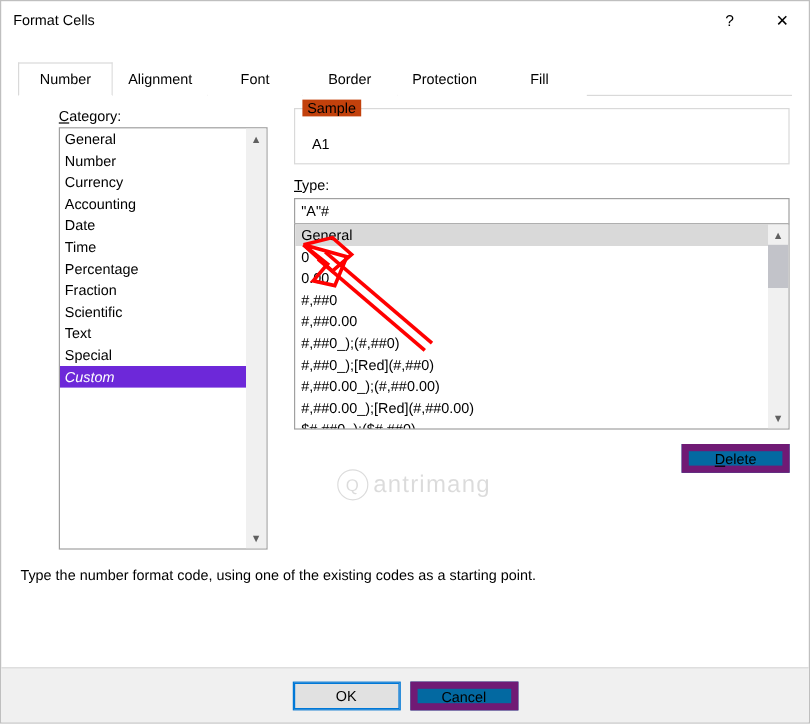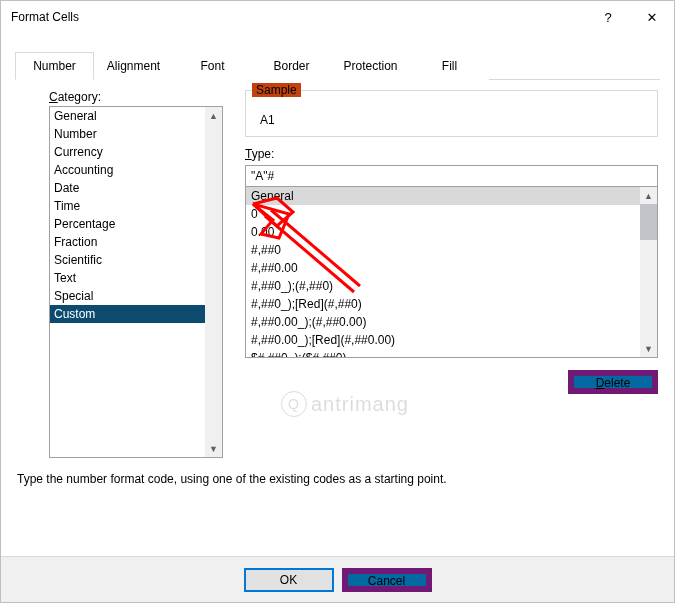--- a/index.html
+++ b/index.html
@@ -69,22 +69,23 @@
     position: absolute;
     inset: 0 17px 0 0;
     overflow: hidden;
   }
   .listbox .item {
     padding: 1.5px 4px;
     line-height: 15px;
     white-space: nowrap;
   }
   .listbox .item.selected {
-    background: #0c4a6e;
+    background: #6d28d9;
     color: #fff;
+    font-style: italic;
   }
   .listbox .vscroll, .formatlist .vscroll {
     position: absolute;
     top: 0; right: 0; bottom: 0;
     width: 17px;
     background: #f0f0f0;
     display: flex;
     flex-direction: column;
   }
   .vscroll .arrow {

